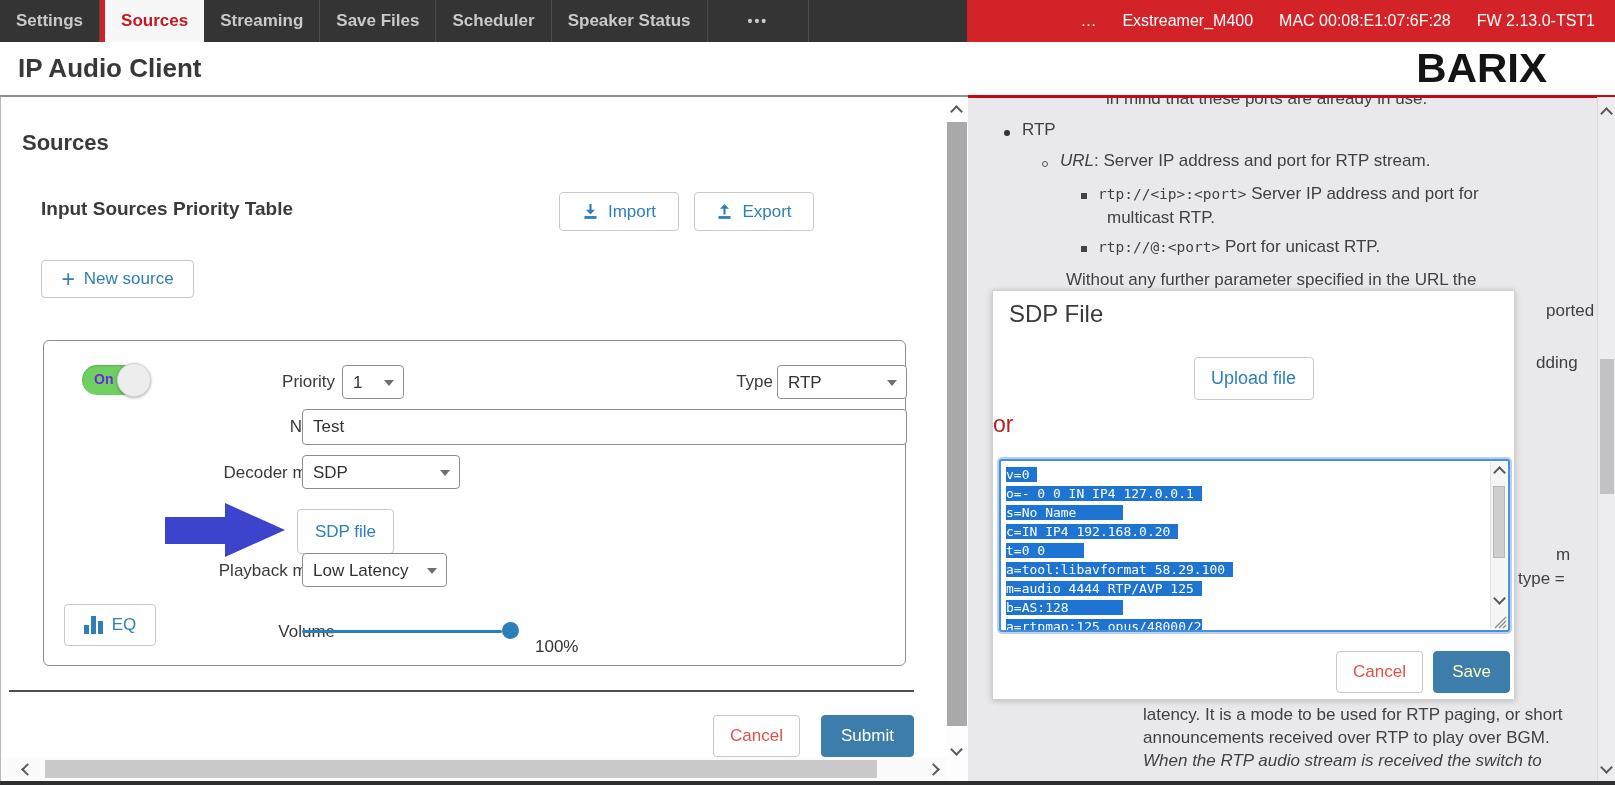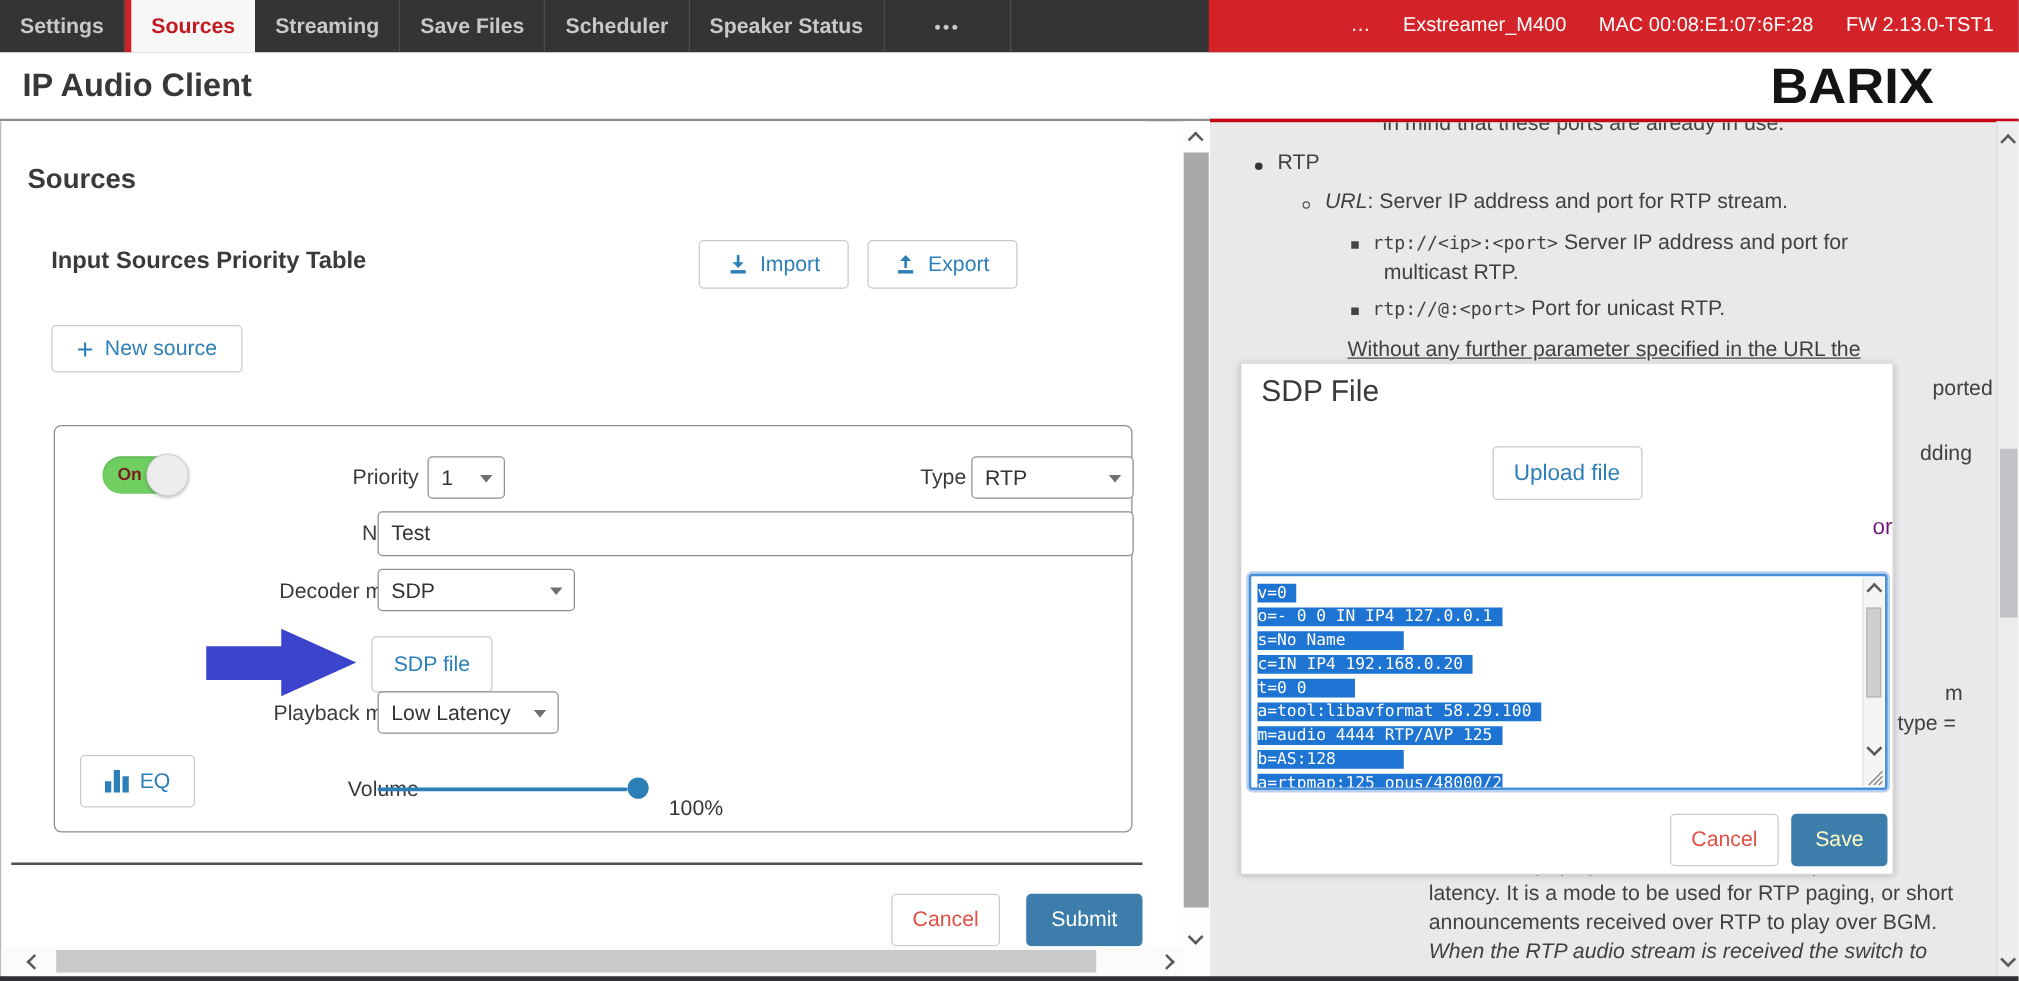--- a/index.html
+++ b/index.html
@@ -25,21 +25,21 @@
   .h-table { position:absolute; left:40px; top:101px; font-size:19px; font-weight:600; color:#3a3a3a; }
   .btn { position:absolute; background:#fff; border:1px solid #c9c9c9; border-radius:4px; display:flex; align-items:center; justify-content:center; gap:9px; color:#2d7fb8; font-size:17px; cursor:pointer; }
   .btn-import { left:558px; top:95px; width:120px; height:39px; }
   .btn-export { left:693px; top:95px; width:120px; height:39px; }
   .btn-new { left:40px; top:163px; width:153px; height:38px; }
   .plus { font-size:23px; font-weight:400; line-height:0; }
 
   .card { position:absolute; left:42px; top:243px; width:863px; height:326px; border:1px solid #8c8c8c; border-radius:6px; background:#fff; }
   
   .toggle { position:absolute; left:38px; top:24px; width:67px; height:30px; background:#6fcf61; border-radius:16px; cursor:pointer; box-shadow:inset 0 1px 2px rgba(0,0,0,.15); }
-  .toggle-label { position:absolute; left:12px; top:6px; color:#7f1d1d; font-size:14px; font-weight:bold; }
+  .toggle-label { position:absolute; left:12px; top:6px; color:#6d28d9; font-size:14px; font-weight:bold; }
   .knob { position:absolute; right:-2px; top:-2px; width:34px; height:34px; border-radius:50%; background:#ededed; border:1px solid #d4d4d4; box-shadow:0 1px 3px rgba(0,0,0,.3); }
   .lbl { position:absolute; font-size:17px; color:#3a3a3a; text-align:right; }
   .select { position:absolute; background:#fff; border:1px solid #8e8e8e; border-radius:4px; height:34px; cursor:pointer; }
   .select .val { position:absolute; left:10px; top:7px; font-size:17px; color:#333; }
   .select .caret { position:absolute; right:9px; top:14px; width:0; height:0; border-left:5px solid transparent; border-right:5px solid transparent; border-top:6px solid #6f6f6f; }
   .tinput { position:absolute; background:#fff; border:1px solid #8e8e8e; border-radius:4px; height:36px; font-size:17px; color:#333; padding-left:10px; font-family:"Liberation Sans",sans-serif; }
   
   .arrow-shaft { position:absolute; left:121px; top:176px; width:62px; height:27px; background:#3c43cc; }
   .arrow-head { position:absolute; left:181px; top:162px; width:0; height:0; border-top:27px solid transparent; border-bottom:27px solid transparent; border-left:60px solid #3c43cc; }
   .btn-sdp { left:253px; top:168px; width:97px; height:45px; }
@@ -79,21 +79,21 @@
   .b-sq { position:absolute; width:6px; height:6px; background:#444; }
 
   
   .vscroll-page { position:absolute; left:1597px; top:97px; width:18px; height:688px; background:#ededf0; border-left:1px solid #d8d8d8; }
   .vscroll-page .vthumb { position:absolute; left:2px; top:262px; width:14px; height:135px; background:#c2c2c6; cursor:pointer; }
 
   
   .modal { position:absolute; left:992px; top:290px; width:523px; height:410px; background:#fff; border:1px solid #d2d2d2; box-shadow:0 1px 6px rgba(0,0,0,.22); }
   .modal-title { position:absolute; left:16px; top:9px; font-size:24px; color:#3a3a3a; }
   .btn-upload { left:50%; transform:translateX(-50%); top:66px; width:120px; height:43px; font-size:18px; }
-  .or-label { position:absolute; left:0; right:0; top:120px; text-align:right; font-size:18px; color:#701a75; }
+  .or-label { position:absolute; left:0; right:0; top:120px; text-align:left; font-size:23px; color:#b91c1c; }
   .sdp-box { position:absolute; left:6px; top:168px; width:511px; height:173px; background:#fff; border:2px solid #4a90d9; box-shadow:0 0 0 2px #b8d1f2; border-radius:3px; padding:3px 5px; overflow:hidden; cursor:text; }
   .sdp-box .row { height:19px; line-height:19px; }
   .sdp-box .hl { font-family:"DejaVu Sans Mono", monospace; font-size:13px; background:#1d74d2; color:#fff; white-space:pre; }
   .sdp-scroll { position:absolute; right:1px; top:1px; bottom:1px; width:17px; background:#f5f5f5; border-left:1px solid #e2e2e2; }
   .sdp-scroll .vthumb { position:absolute; left:2px; top:24px; width:12px; height:72px; background:#cfcfcf; border:1px solid #b5b5b5; cursor:pointer; }
   .grip { position:absolute; right:1px; bottom:1px; width:14px; height:14px; }
   .btn-mcancel { left:343px; top:360px; width:87px; height:42px; color:#e05045; }
   .btn-msave { left:440px; top:360px; width:77px; height:42px; background:#3d7dab; border:1px solid #3d7dab; color:#fef9c3; }
 
   .bottom-strip { position:absolute; left:0; top:781px; width:1615px; height:4px; background:#2e2e33; }
@@ -232,21 +232,21 @@
   <span class="b-circ" style="left:74px; top:63px;"></span>
   <div class="doc-line" style="left:92px; top:53px;"><span class="it">URL</span><span>: Server IP address and port for RTP stream.</span></div>
 
   <span class="b-sq" style="left:113px; top:95px;"></span>
   <div class="doc-line" style="left:130px; top:86px;"><span class="mono">rtp://&lt;ip&gt;:&lt;port&gt;</span><span> Server IP address and port for</span></div>
   <div class="doc-line" style="left:139px; top:110px;">multicast RTP.</div>
 
   <span class="b-sq" style="left:113px; top:148px;"></span>
   <div class="doc-line" style="left:130px; top:139px;"><span class="mono">rtp://@:&lt;port&gt;</span><span> Port for unicast RTP.</span></div>
 
-  <div class="doc-line" style="left:110px; top:172px;text-decoration:underline;">Without any further parameter specified in the URL the</div>
+  <div class="doc-line" style="left:98px; top:172px;">Without any further parameter specified in the URL the</div>
 
   <div class="doc-line" style="left:578px; top:203px;">ported</div>
   <div class="doc-line" style="left:568px; top:255px;">dding</div>
   <div class="doc-line" style="left:588px; top:447px;">m</div>
   <div class="doc-line" style="left:550px; top:471px;">type =</div>
 
   <span class="b-sq" style="left:157px; top:593px;"></span>
   <div class="doc-line" style="left:175px; top:584px;"><span class="it">Low Latency</span><span>: plays back with the lowest possible</span></div>
   <div class="doc-line" style="left:175px; top:607px;">latency. It is a mode to be used for RTP paging, or short</div>
   <div class="doc-line" style="left:175px; top:630px;">announcements received over RTP to play over BGM.</div>

